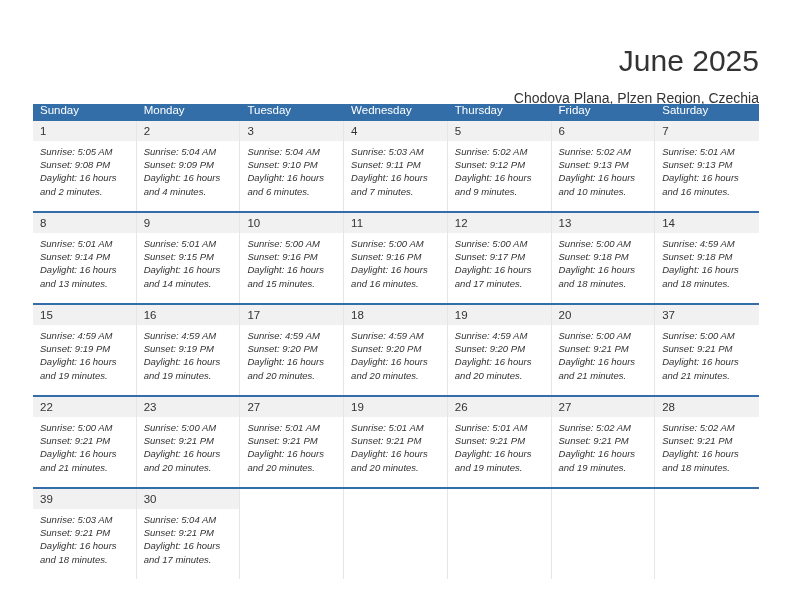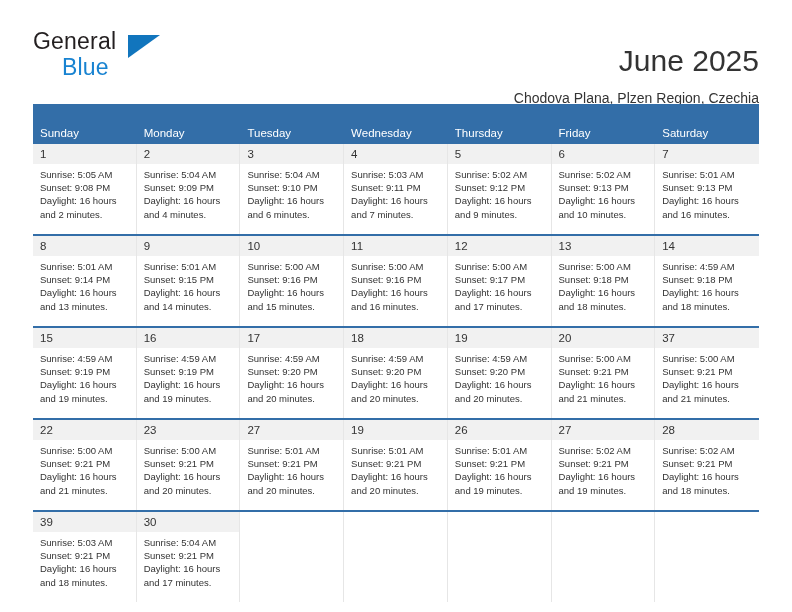--- a/index.html
+++ b/index.html
@@ -93,21 +93,21 @@
     width: 726px;
     border-collapse: collapse;
     table-layout: fixed;
   }
   .calendar th {
     background: #336ea8;
     color: #ffffff;
     font-size: 11.5px;
     font-weight: normal;
     text-align: left;
-    padding: 23px 0 5px 7px;
+    padding: 0 0 5px 7px;
     height: 12px;
     border: none;
   }
   .calendar td {
     vertical-align: top;
     padding: 0;
     border: none;
     width: 103.7px;
   }
   .daycell {
@@ -129,42 +129,38 @@
     padding: 4px 0 4px 7px;
     line-height: 12px;
     box-sizing: border-box;
     height: 20px;
   }
   .info {
     padding: 4px 6px 0 7px;
     font-size: 9.5px;
     line-height: 13.2px;
     color: #333333;
+    font-style: italic;
   }
   .info div {
     white-space: nowrap;
   }
   .weekrow-sep td {
     height: 2px;
     padding: 0;
     background: #336ea8;
   }
 </style>
 </head>
 <body>
 
 <div class="page">
 
   <div class="header">
 
-    <div class="logo">
-      <span class="logo-general">General</span>
-      <span class="logo-tri"></span>
-      <span class="logo-blue">Blue</span>
-    </div>
 
     <div class="title-block">
       <div class="cal-title">June 2025</div>
       <div class="cal-subtitle">Chodova Plana, Plzen Region, Czechia</div>
     </div>
 
   </div>
 
   <table class="calendar">
     <thead>

